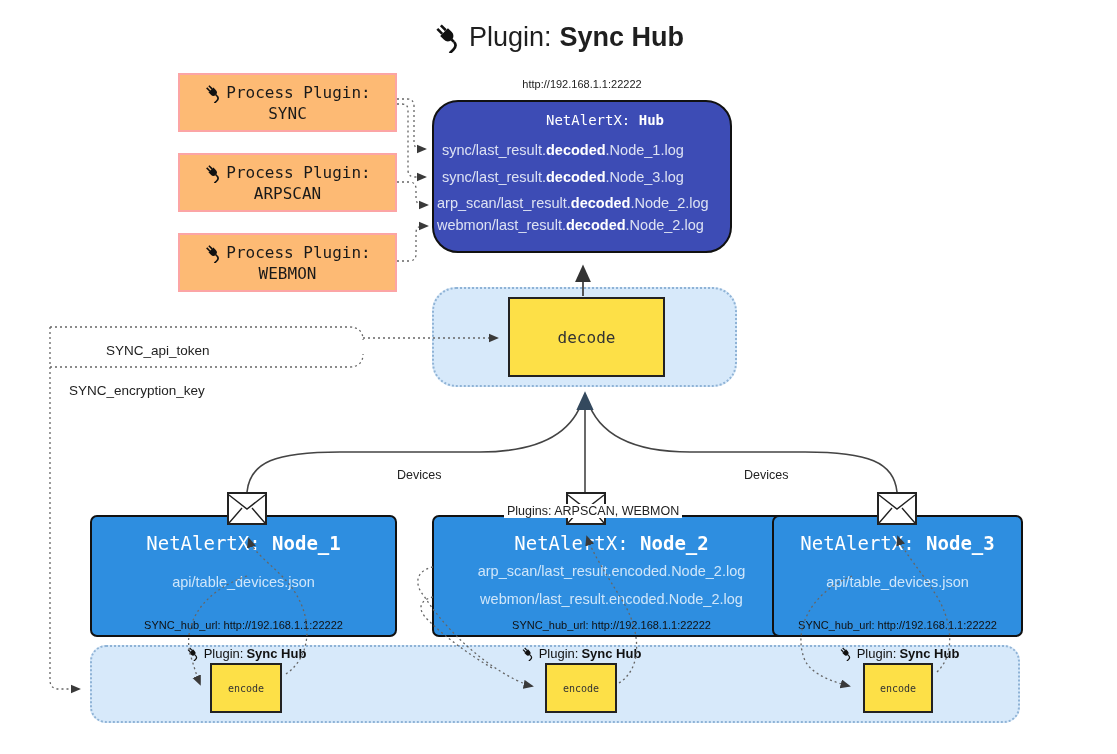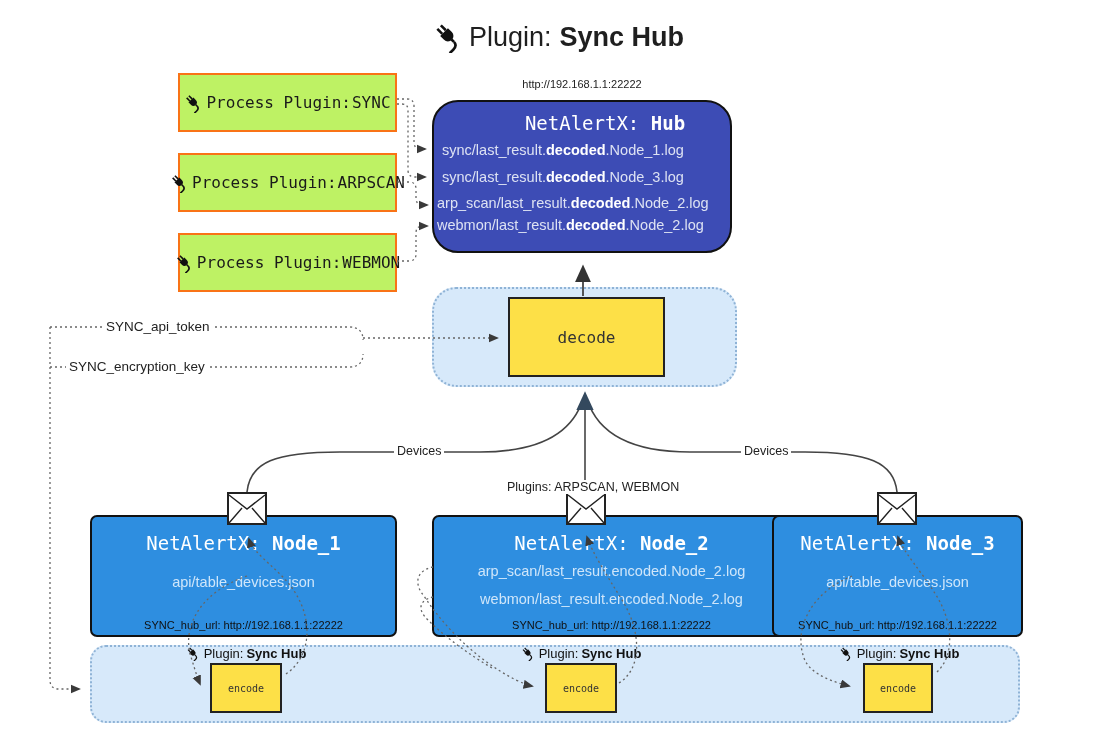--- a/index.html
+++ b/index.html
@@ -9,40 +9,40 @@
   
   .title{left:0;top:16px;width:1117px;height:42px;display:flex;align-items:center;justify-content:center;
          font-size:27px;color:#1f1f1f;z-index:1;}
   .title b{margin-left:8px;font-weight:bold;}
   .title .sp{margin-left:4px;}
   
   .hub-url{left:432px;top:78px;width:300px;text-align:center;font-size:11px;color:#222;z-index:1;}
   .hub{left:432px;top:100px;width:300px;height:153px;background:var(--hub-fill,#3d4cb5);
        border:2px solid #111;border-radius:26px;z-index:1;}
   .hub-title{left:432px;top:112px;width:346px;text-align:center;color:#fff;
-             font-family:"DejaVu Sans Mono",monospace;font-size:19px;z-index:2;white-space:nowrap;}
+             font-family:"DejaVu Sans Mono",monospace;font-size:14px;z-index:2;white-space:nowrap;}
   .hub-log{position:absolute;left:10px;white-space:nowrap;font-size:14.5px;color:#dde2f3;z-index:2;}
   .hub-log b{color:#ffffff;}
   
-  .proc{width:219px;height:59px;left:178px;background:#bef264;border:2px solid #f97316;
-        display:flex;flex-direction:row;align-items:center;justify-content:center;
+  .proc{width:219px;height:59px;left:178px;background:#fdba74;border:2px solid #fca5a5;
+        display:flex;flex-direction:column;align-items:center;justify-content:center;
         font-family:"DejaVu Sans Mono",monospace;font-size:16px;color:#1a1a1a;z-index:1;gap:1px;}
   .proc .l1{display:flex;align-items:center;gap:2px;white-space:nowrap;}
   
   .lightbox{background:var(--container-fill,#d7e9fa);border:2px dotted #8fb3d6;z-index:1;}
   .whitebox{background:#fde047;border:2px solid #222;display:flex;align-items:center;justify-content:center;
             font-family:"DejaVu Sans Mono",monospace;color:#333;z-index:1;}
   
   .node{background:var(--node-fill,#2e8ee0);border:2px solid #111;border-radius:7px;z-index:1;}
   .node-title{position:absolute;width:100%;top:15px;text-align:center;color:#fff;white-space:nowrap;
               font-family:"DejaVu Sans Mono",monospace;font-size:19px;z-index:2;}
   .node-file{position:absolute;width:100%;text-align:center;color:#cfe6fa;font-size:14.5px;z-index:2;white-space:nowrap;}
   .node-url{position:absolute;width:100%;top:102px;text-align:center;color:#101010;font-size:11px;z-index:2;white-space:nowrap;}
   
-  .float{position:absolute;background:#fff;color:#222;white-space:nowrap;z-index:4;padding:0 3px;}
+  .float{position:absolute;background:#fff;color:#222;white-space:nowrap;z-index:4;padding:0 3px;margin-top:24px;}
   .lbl13{font-size:13.5px;}
   .lbl12{font-size:12.5px;}
   .striplabel{position:absolute;display:flex;align-items:center;justify-content:center;gap:3px;
               font-size:13px;color:#111;z-index:2;white-space:nowrap;}
   .striplabel b{font-weight:bold;}
   .env{position:absolute;width:40px;height:33px;z-index:2;}
   svg.overlay{position:absolute;left:0;top:0;z-index:3;pointer-events:none;}
   .plug{flex:0 0 auto;}
 </style>
 </head>

